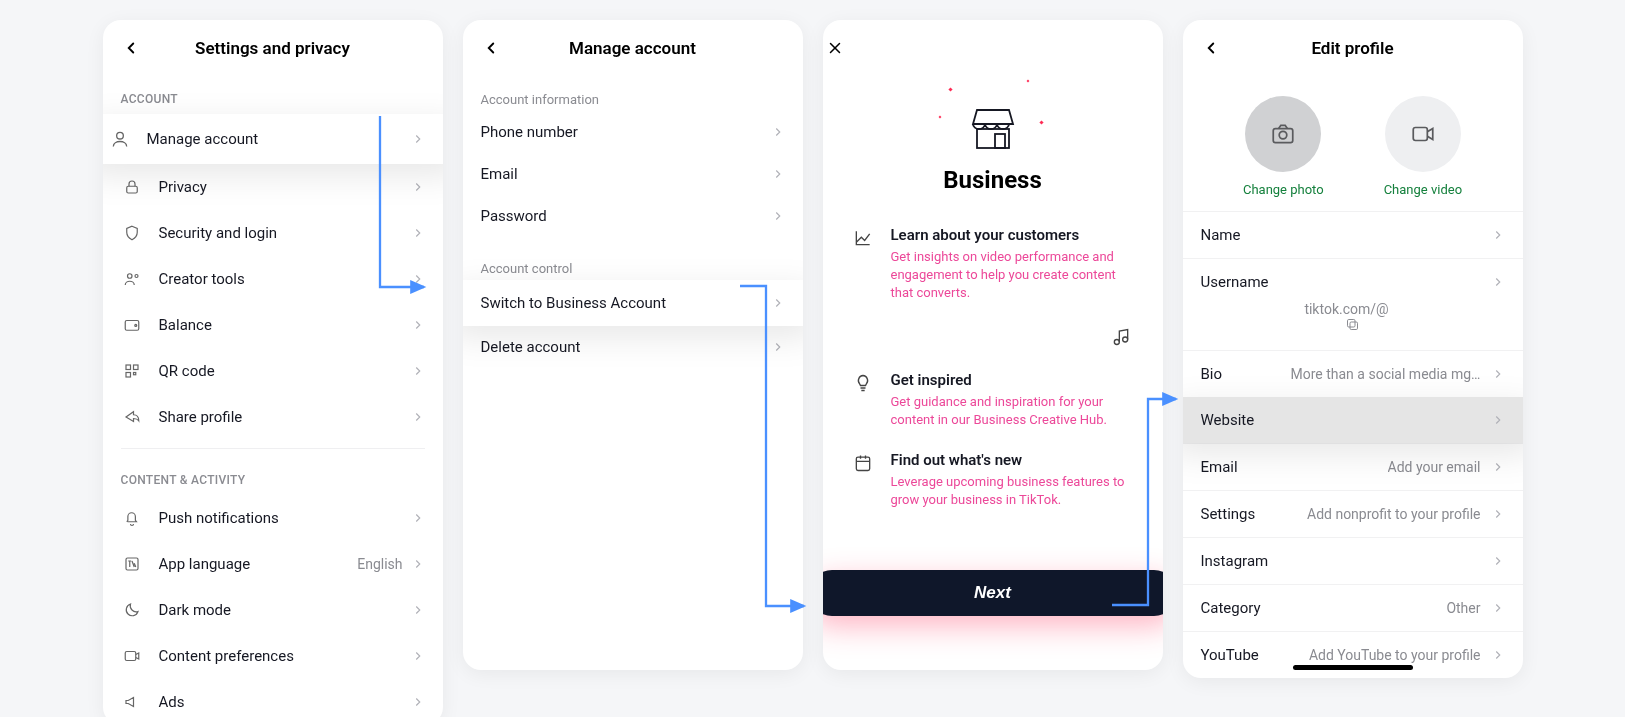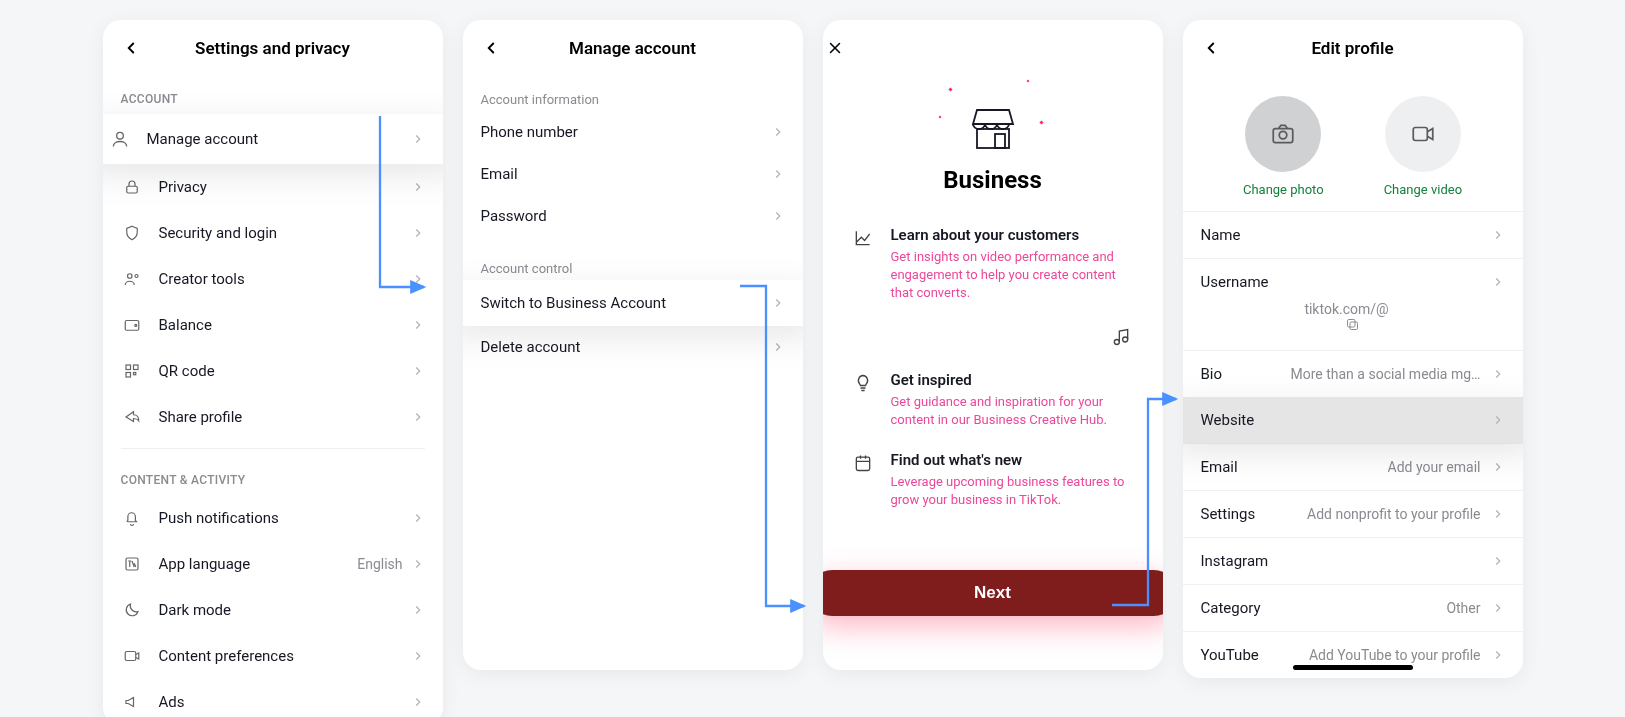--- a/index.html
+++ b/index.html
@@ -160,32 +160,33 @@
       font-size: 13px;
       color: #ec4899;
       line-height: 1.4;
     }
     .next-btn {
       position: absolute;
       bottom: 54px;
       left: -14px;
       right: -14px;
       height: 46px;
-      background: #7f1d1d;
+      background: #0f172a;
       color: #fff;
       font-weight: 600;
       font-size: 17px;
       border: none;
       border-radius: 28px;
       display: flex;
       align-items: center;
       justify-content: center;
       cursor: pointer;
       box-shadow: 0 10px 30px rgba(254,44,85,.35);
       z-index: 5;
+      font-style: italic;
     }
     
     .avatar-row {
       display: flex;
       justify-content: center;
       gap: 60px;
       padding: 20px 0 14px;
     }
     .avatar-col { text-align: center; }
     .avatar-circle {

